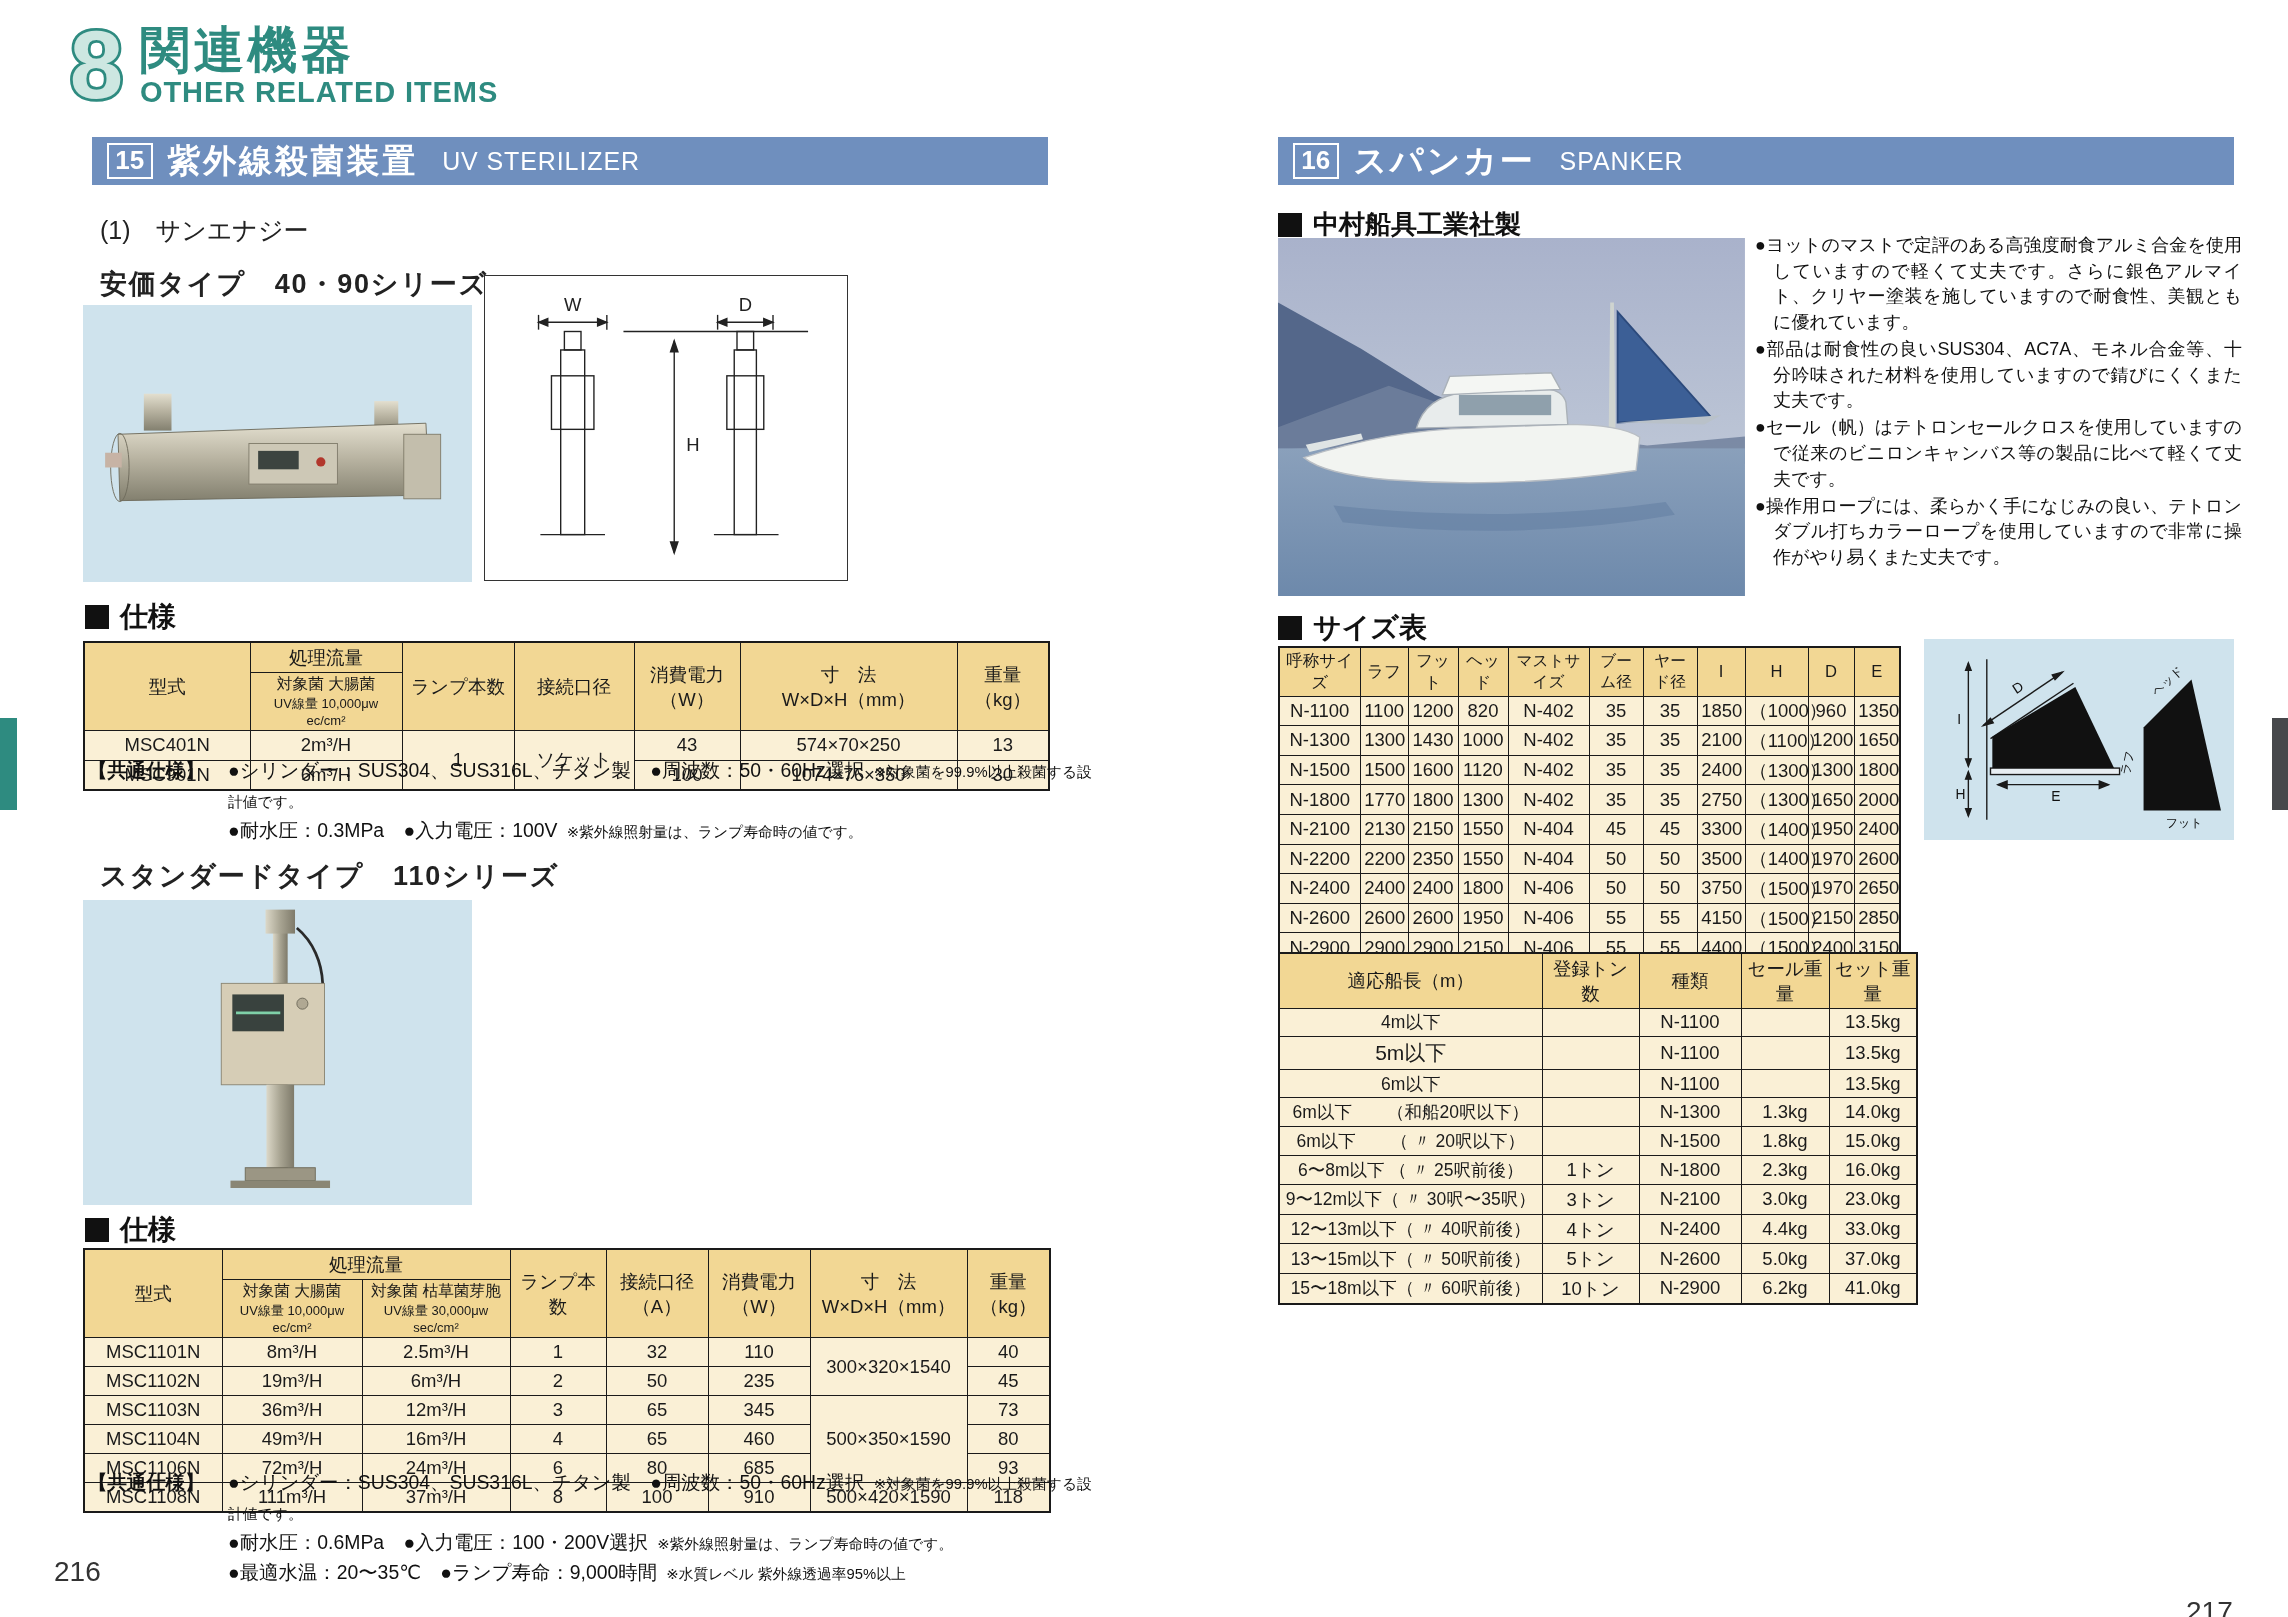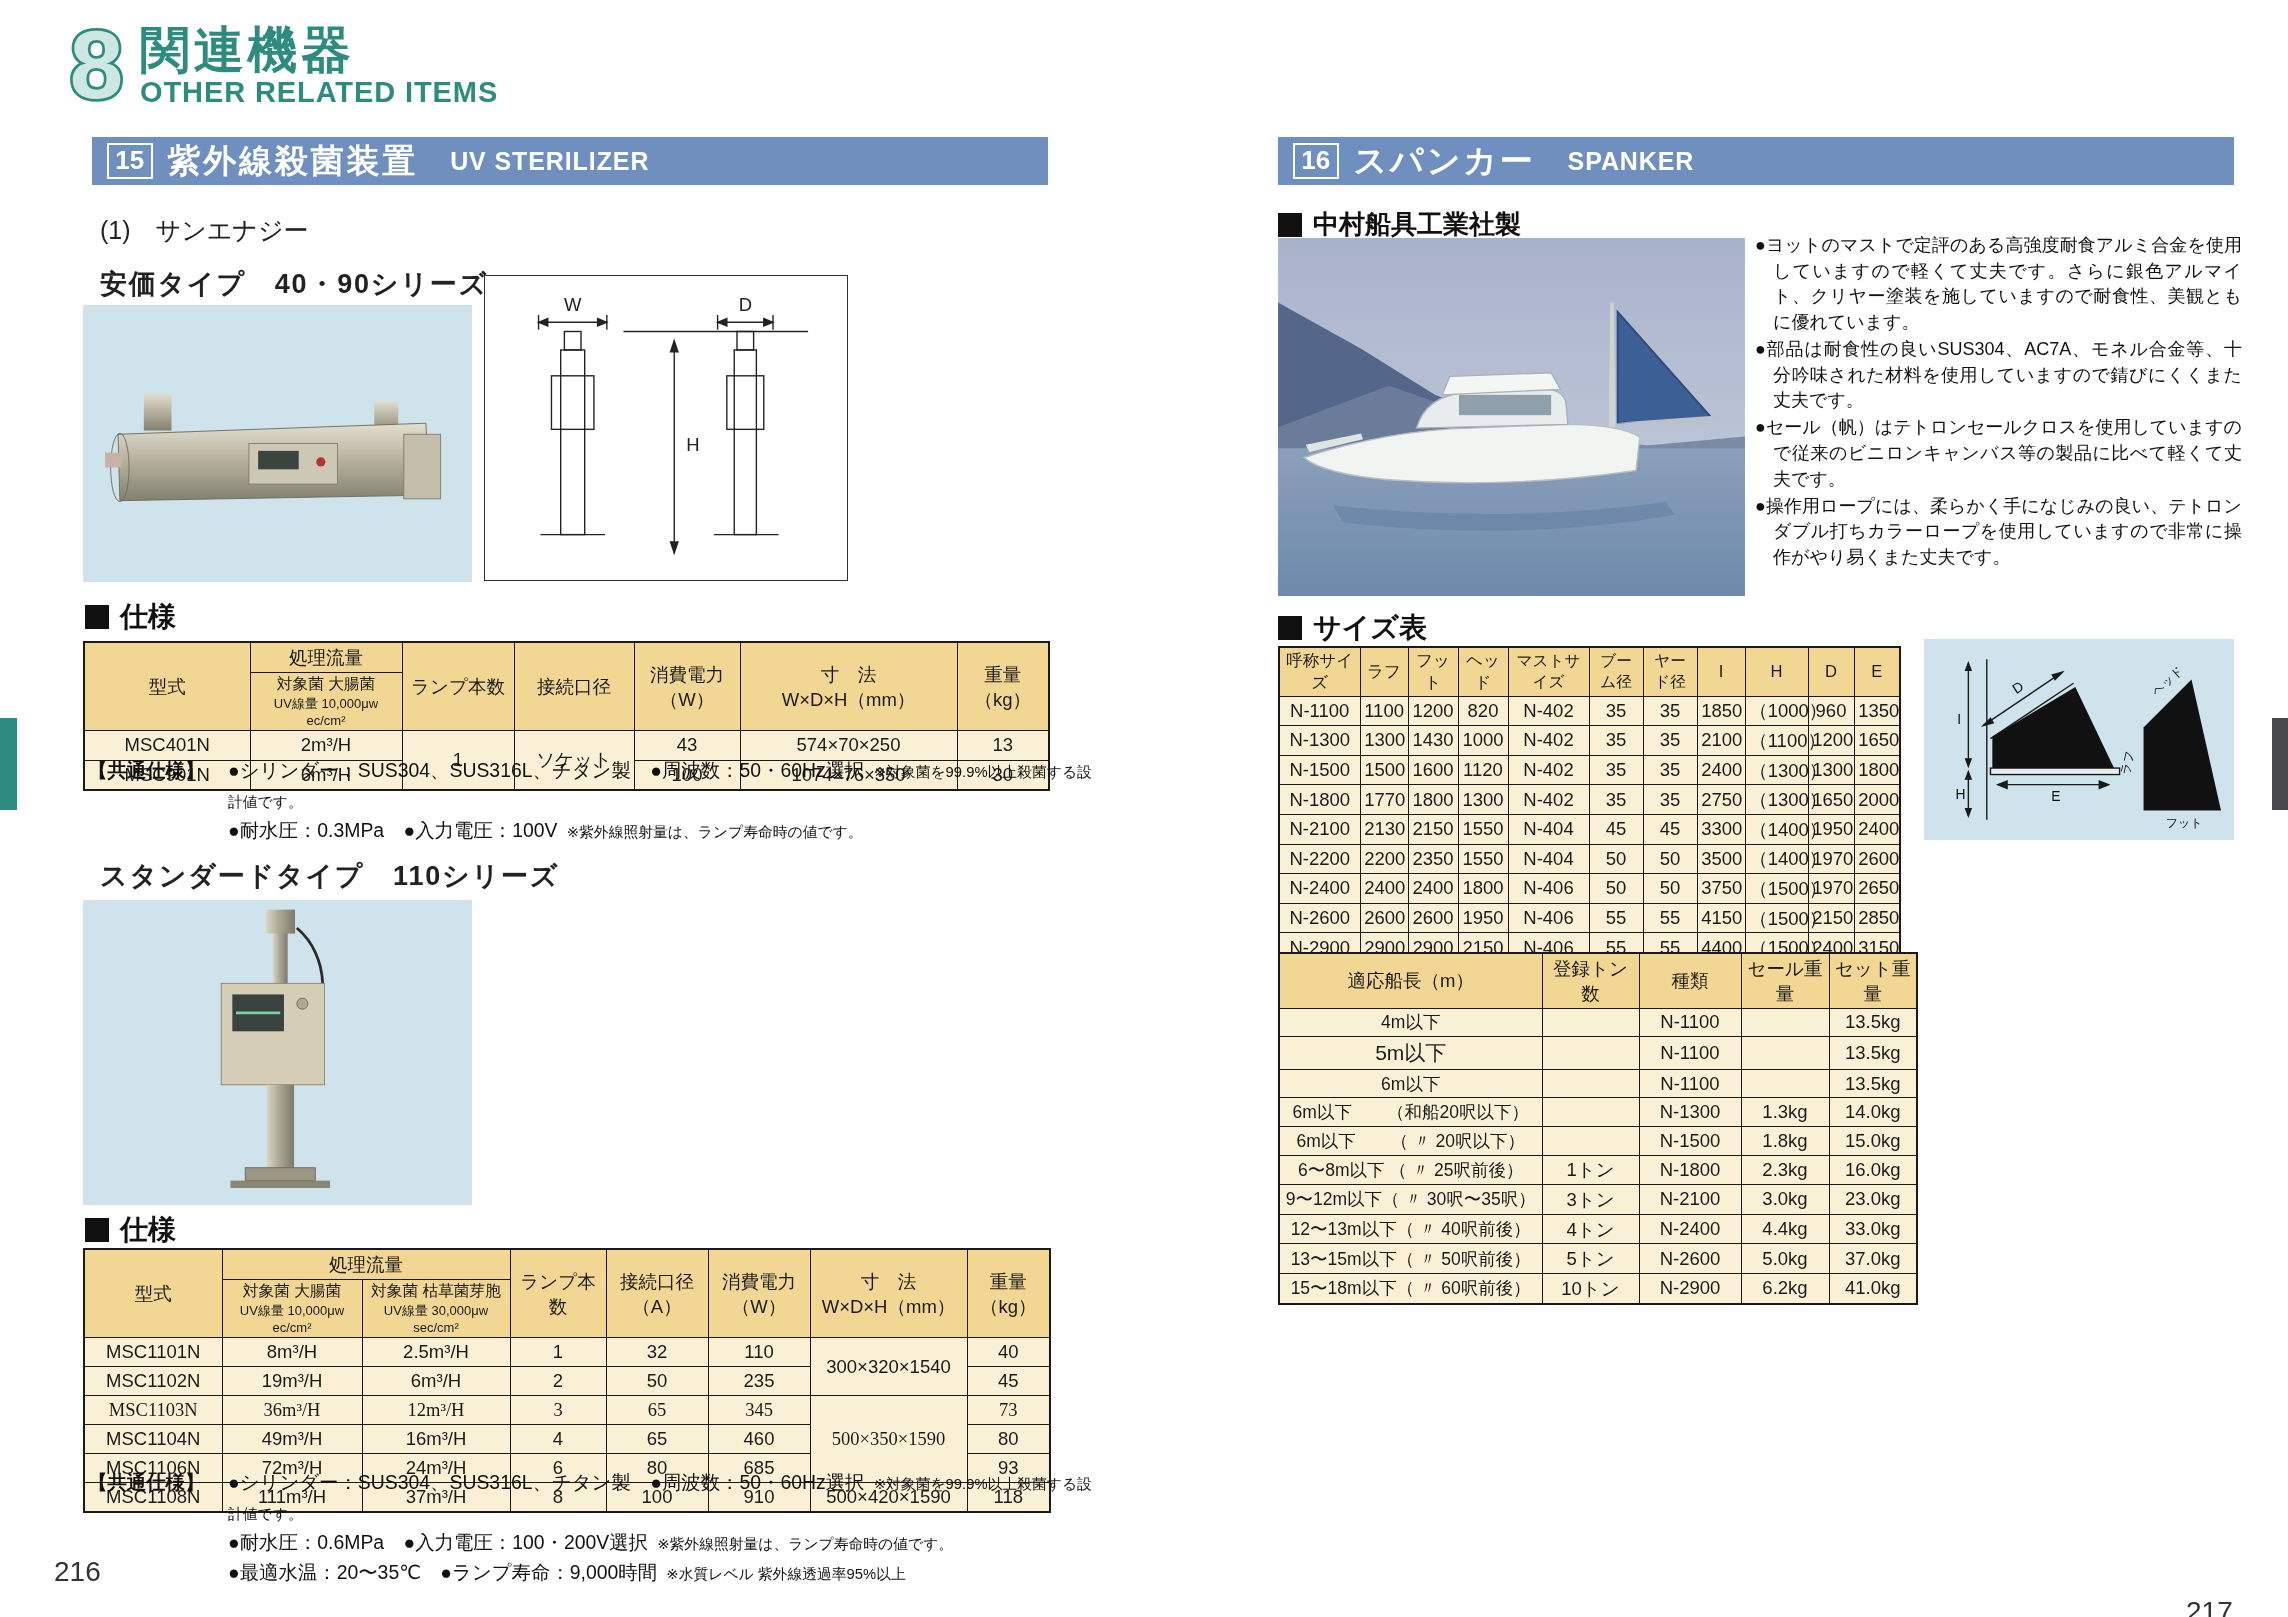--- a/index.html
+++ b/index.html
@@ -9,21 +9,21 @@
   .page { position:relative; width:2289px; height:1618px; overflow:hidden; }
 
   
   .chapter-title-jp { font-size:50px; font-weight:bold; color:#2e8b80; letter-spacing:3.7px; }
   .chapter-title-en { font-size:29px; font-weight:bold; color:#2e8b80; letter-spacing:0.9px; }
 
   
   .banner { height:48px; background:#6f8fbe; color:#fff; display:flex; align-items:center; padding-left:14.8px; }
   .banner .num-box { border:2.8px solid #fff; font-size:26px; font-weight:bold; padding:0.9px 6.5px; line-height:1.15; }
   .banner .jp { font-size:33px; font-weight:bold; margin-left:14.8px; letter-spacing:2.8px; }
-  .banner .en { font-size:25px; font-weight:bold; margin-left:32px; letter-spacing:0.9px; }
+  .banner .en { font-size:25px; font-weight:normal; margin-left:24px; letter-spacing:0.9px; }
 
   .sub-title { font-size:25px; color:#222; }
   .type-title { font-size:27px; font-weight:bold; color:#222; letter-spacing:1.8px; }
 
   .sec-head { display:flex; align-items:center; font-size:28px; font-weight:bold; color:#111; }
   .sec-head .sq { width:24px; height:24px; background:#111; margin-right:11px; }
 
   
   .photo { background:#cfe3ed; }
   .diagram-box { background:#fff; border:1.8px solid #333; }
@@ -267,21 +267,21 @@
     </tr>
     <tr style="height:29px;">
       <td>MSC1102N</td>
           <td>19m³/H</td>
           <td>6m³/H</td>
       <td>2</td>
           <td>50</td>
           <td>235</td>
       <td>45</td>
     </tr>
-    <tr style="height:29px;font-family:Liberation Serif, serif;">
+    <tr style="height:29px;">
       <td>MSC1103N</td>
           <td>36m³/H</td>
           <td>12m³/H</td>
       <td>3</td>
           <td>65</td>
           <td>345</td>
       <td rowspan="3">500×350×1590</td>
           <td>73</td>
     </tr>
     <tr style="height:29px;">

